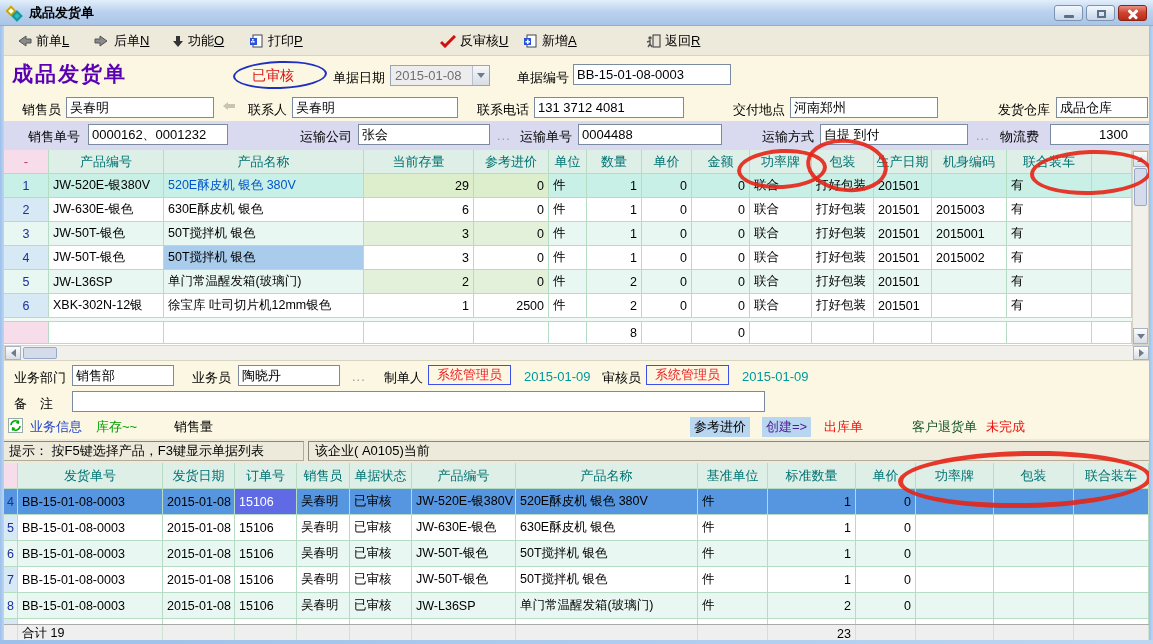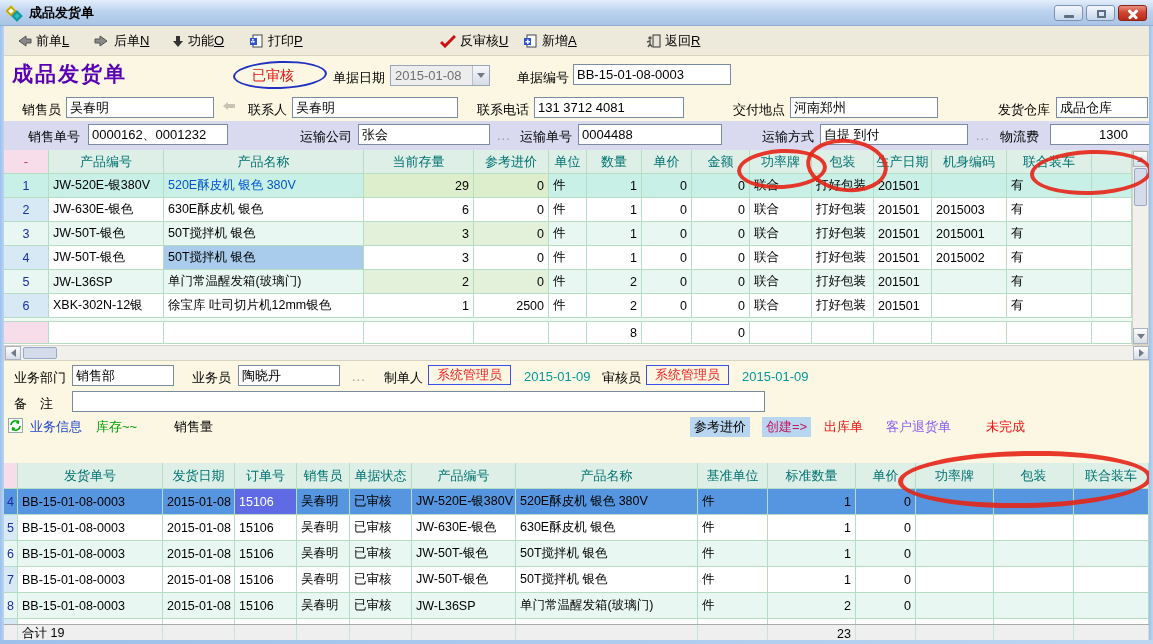--- a/index.html
+++ b/index.html
@@ -414,26 +414,30 @@
           <path d="M2 6 A4.5 4.5 0 0 1 10 3.5" fill="none" stroke="#0a0" stroke-width="1.6"></path>
           <path d="M10 1 L10 5 L6.5 4 Z" fill="#0a0"></path>
           <path d="M11 7 A4.5 4.5 0 0 1 3 9.5" fill="none" stroke="#0a0" stroke-width="1.6"></path>
           <path d="M3 12 L3 8 L6.5 9 Z" fill="#0a0"></path>
         </svg>
       </span>
     <span class="lbl" style="left:30px;top:5px;color:#2244cc">业务信息</span>
     <span class="lbl" style="left:96px;top:5px;color:#00a000">库存~~</span>
     <span class="lbl" style="left:174px;top:5px;color:#000">销售量</span>
     <span class="lbl hl" style="left:690px;top:4px;color:#000">参考进价</span>
-    <span class="lbl hl" style="left:762px;top:4px;color:#be185d">创建=&gt;</span>
+    <span class="lbl hl" style="left:762px;top:4px;color:#4c1d95">创建=&gt;</span>
     <span class="lbl" style="left:824px;top:5px;color:#ee1111">出库单</span>
-    <span class="lbl" style="left:886px;top:5px;color:#8b5cf6">客户退货单</span>
+    <span class="lbl" style="left:912px;top:5px;color:#14532d">客户退货单</span>
     <span class="lbl" style="left:986px;top:5px;color:#ee1111">未完成</span>
   </div>
 
+  <div class="hintbar">
+    <div class="hpanel" style="width:302px">提示： 按F5键选择产品，F3键显示单据列表</div>
+    <div class="hpanel" style="flex:1">该企业( A0105)当前</div>
+  </div>
 
   <div class="grid" id="bottom-grid" style="left:4px;top:463px;width:1145px;height:161px">
       <div class="grow">
         <div class="hcell pinkh" style="width: 14px; height: 26px;"></div>
         <div class="hcell" style="width: 145px; height: 26px;">发货单号</div>
         <div class="hcell" style="width: 72px; height: 26px;">发货日期</div>
         <div class="hcell" style="width: 62px; height: 26px;">订单号</div>
         <div class="hcell" style="width: 53px; height: 26px;">销售员</div>
         <div class="hcell" style="width: 62px; height: 26px;">单据状态</div>
         <div class="hcell" style="width: 104px; height: 26px;">产品编号</div>

